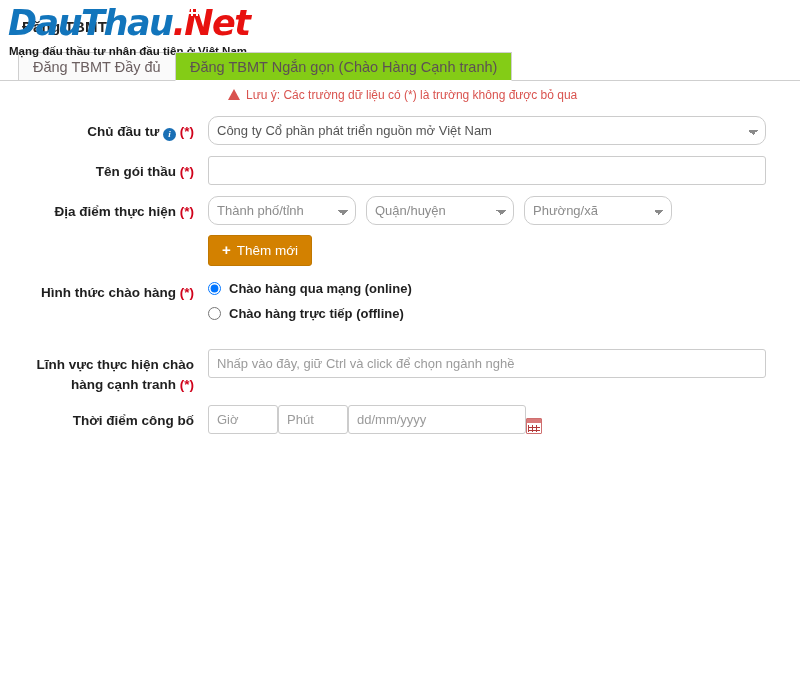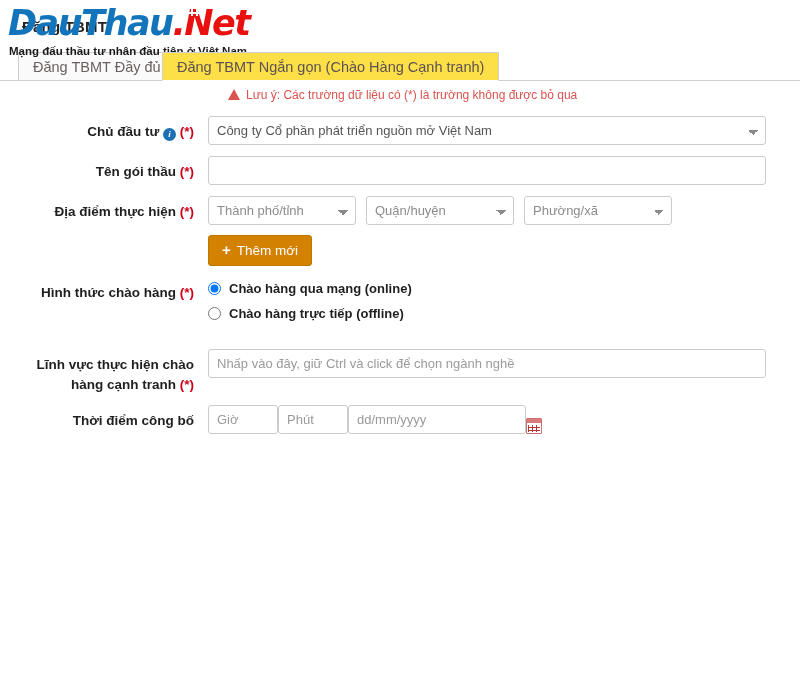--- a/index.html
+++ b/index.html
@@ -94,22 +94,22 @@
     font-size: 14.5px;
     color: #6b5f60;
     background: #fafafa;
     border: 1px solid #cfcfcf;
     box-sizing: border-box;
     white-space: nowrap;
     cursor: pointer;
   }
   .tab.inactive { left: 18px; }
   .tab.active {
-    left: 162px;
-    background: #fde047;
+    left: 175px;
+    background: #84cc16;
     border-bottom: 1px solid #ffffff;
     color: #5d5153;
     z-index: 4;
   }
 
   
   .form {
     position: absolute;
     left: 0;
     top: 88px;
@@ -188,20 +188,21 @@
     -webkit-appearance: none;
     appearance: none;
     padding-right: 20px;
     background-image:
       linear-gradient(45deg, transparent 50%, #8a8a8a 50%),
       linear-gradient(135deg, #8a8a8a 50%, transparent 50%);
     background-position: calc(100% - 12px) 13px, calc(100% - 7px) 13px;
     background-size: 5px 5px, 5px 5px;
     background-repeat: no-repeat;
     color: #8c8c8c;
+    border-radius: 10px;
   }
   .sel.filled { color: #555; }
   .sel-wide { width: 558px; }
   .sel-third { width: 148px; margin-right: 10px; }
   .sel-third:last-of-type { margin-right: 0; }
 
   
   .btn-add {
     display: inline-flex;
     align-items: center;

